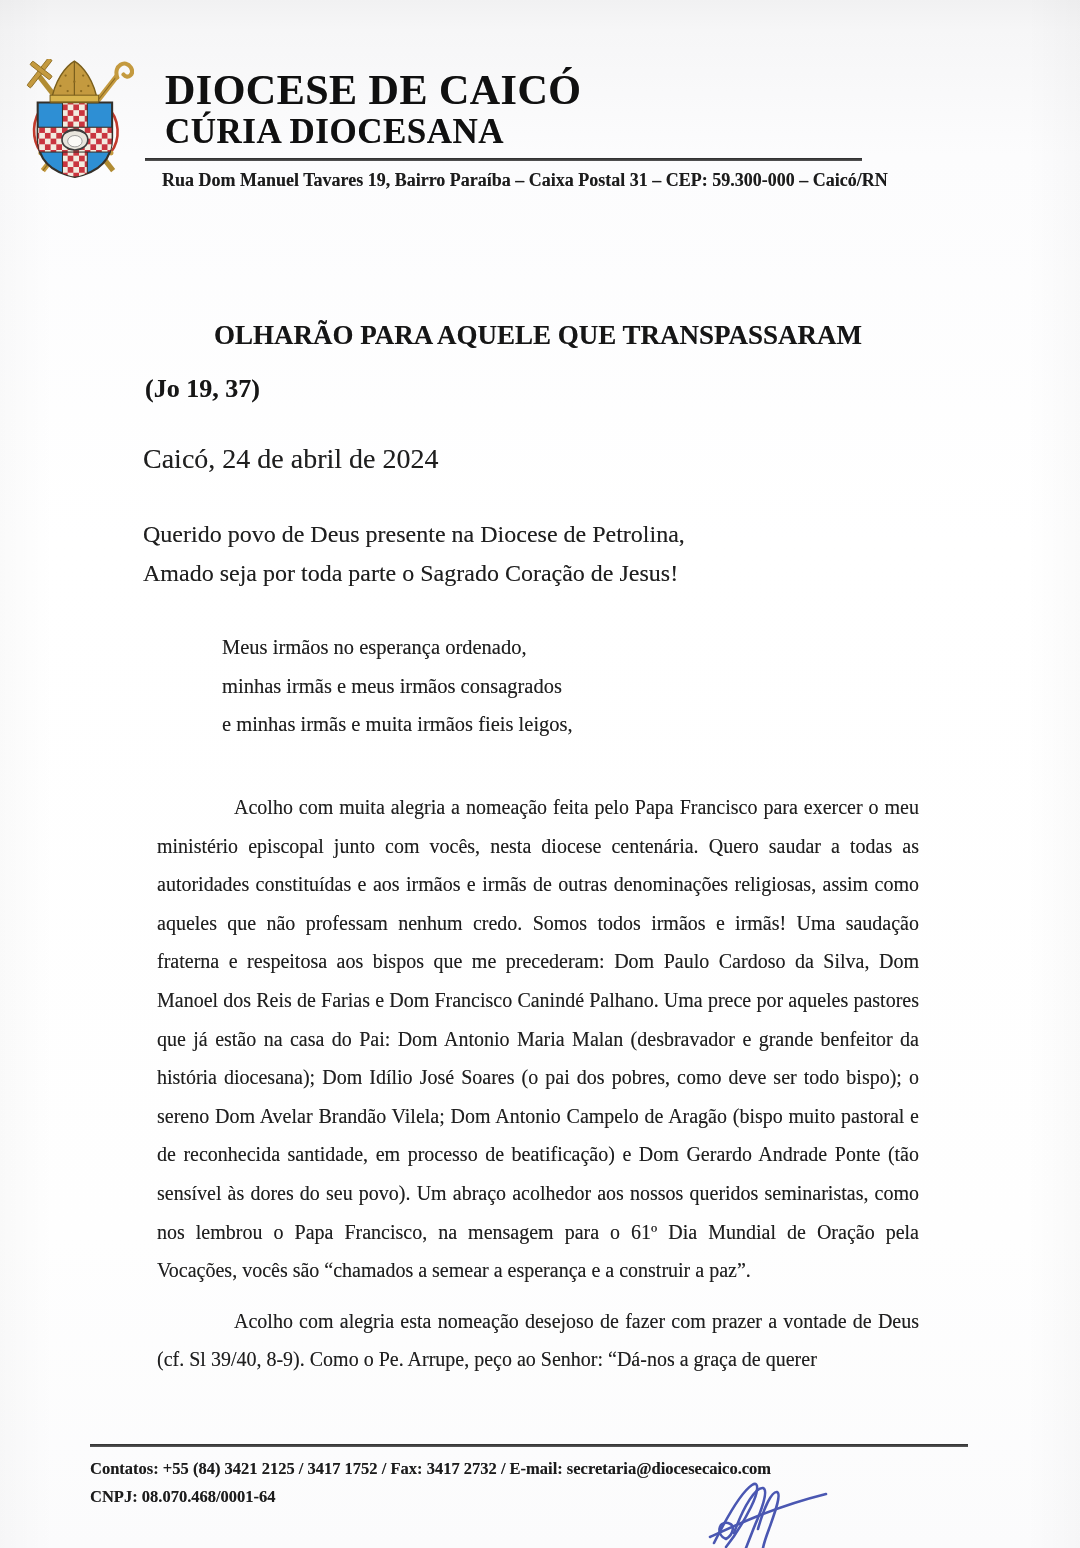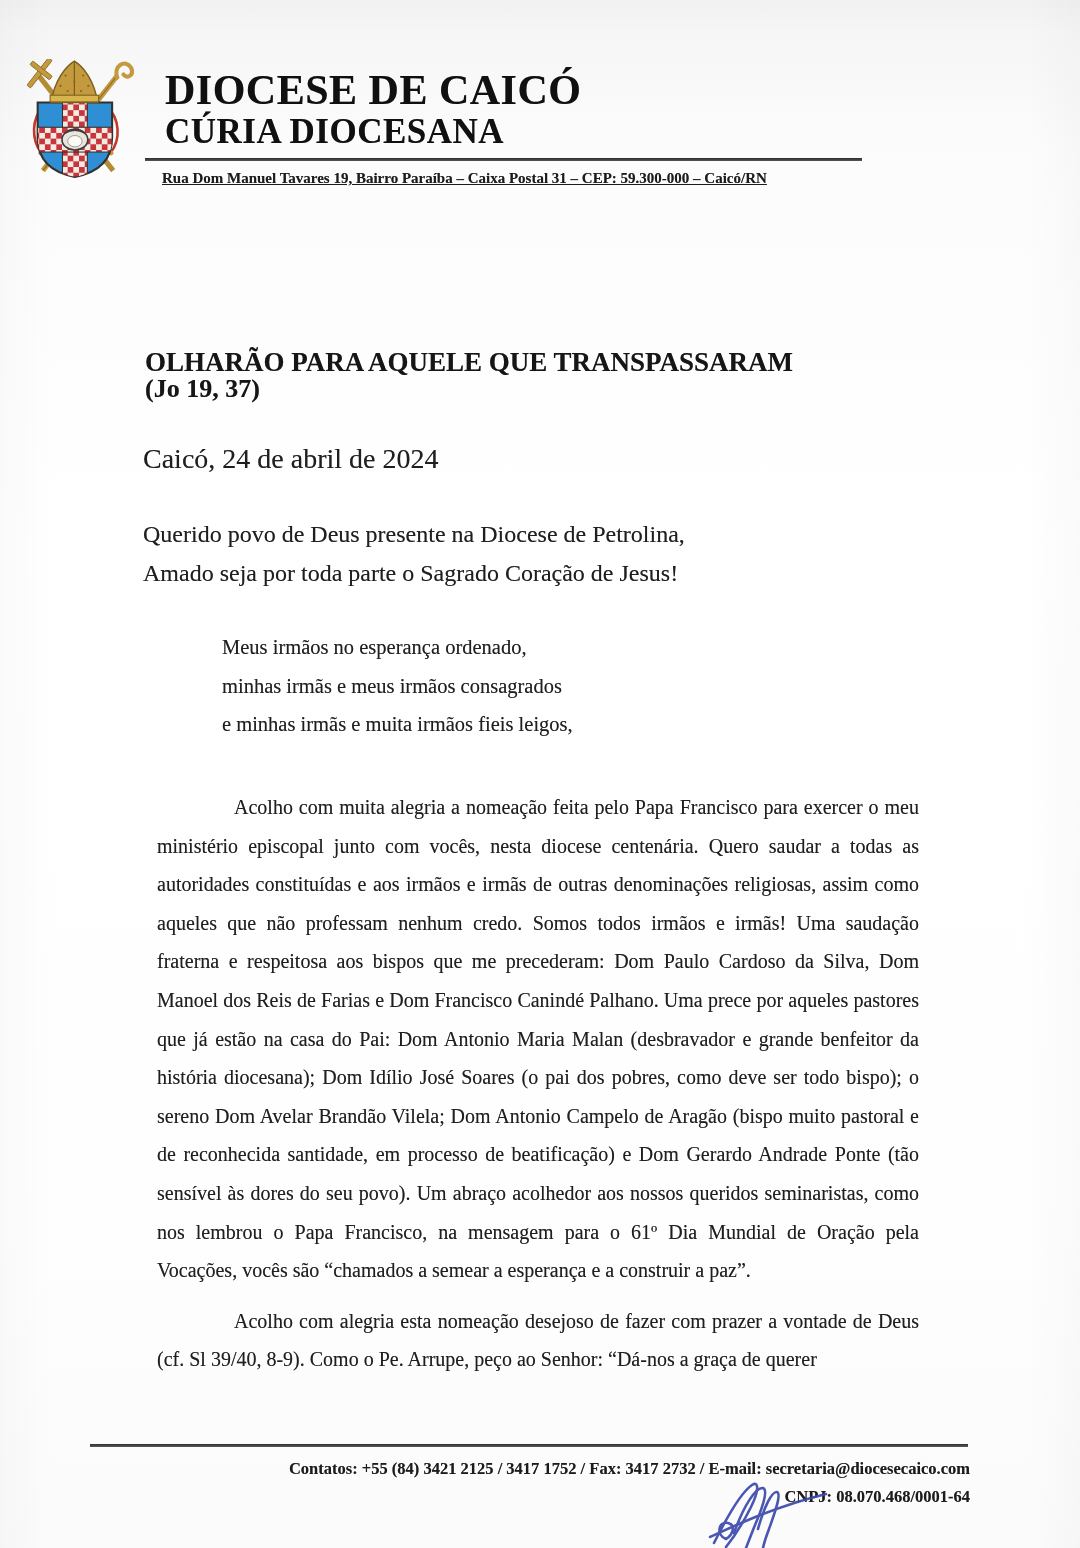--- a/index.html
+++ b/index.html
@@ -25,27 +25,26 @@
     left:165px;top:112px;
     font-size:35px;font-weight:700;letter-spacing:0.5px;color:#101010;
     white-space:nowrap;
   }
   .head-rule{
     left:145px;top:158px;width:717px;height:3px;
     background:linear-gradient(180deg,#2c2c2c,#555);
   }
   .head-address{
     left:162px;top:170px;
-    font-size:15px;font-weight:700;color:#1c1c1c;
+    font-size:18px;font-weight:700;color:#1c1c1c;
     white-space:nowrap;
-    text-decoration:underline;
   }
   .doc-title{
-    left:145px;top:347px;width:786px;
-    text-align:left;font-size:27px;font-weight:700;color:#161616;
+    left:145px;top:320px;width:786px;
+    text-align:center;font-size:27px;font-weight:700;color:#161616;
     white-space:nowrap;
   }
   .doc-subtitle{
     left:145px;top:374px;width:786px;
     text-align:left;font-size:26px;font-weight:700;color:#161616;
   }
   .dateline{
     left:143px;top:443px;
     font-size:28px;
   }
@@ -62,21 +61,21 @@
     font-size:20px;line-height:38.6px;
     text-align:justify;
   }
   .body-text p{margin:12px;text-indent:77px;}
   .footer-rule{
     left:90px;top:1444px;width:878px;height:2.5px;
     background:linear-gradient(180deg,#2e2e2e,#5a5a5a);
   }
   .footer-text{
     left:90px;top:1455px;width:880px;
-    text-align:right;font-size:16.5px;font-weight:700;color:#1c1c1c;
+    text-align:left;font-size:16.5px;font-weight:700;color:#1c1c1c;
     line-height:28px;
   }
   .logo{left:22px;top:59px;}
   .signature{left:700px;top:1477px;}
 </style>
 </head>
 <body>
 
 <div class="page">
 

